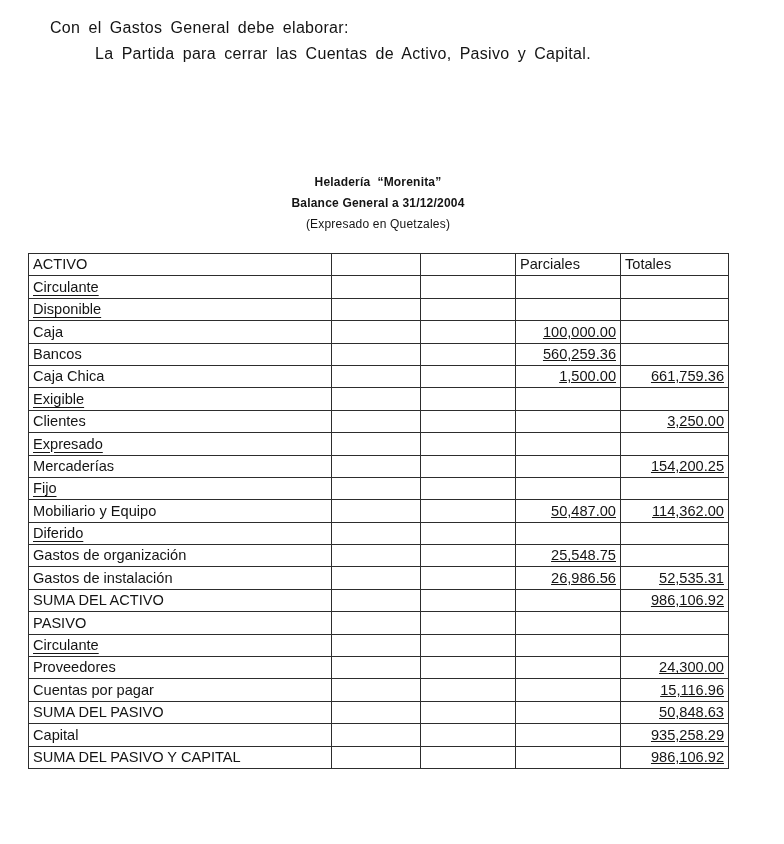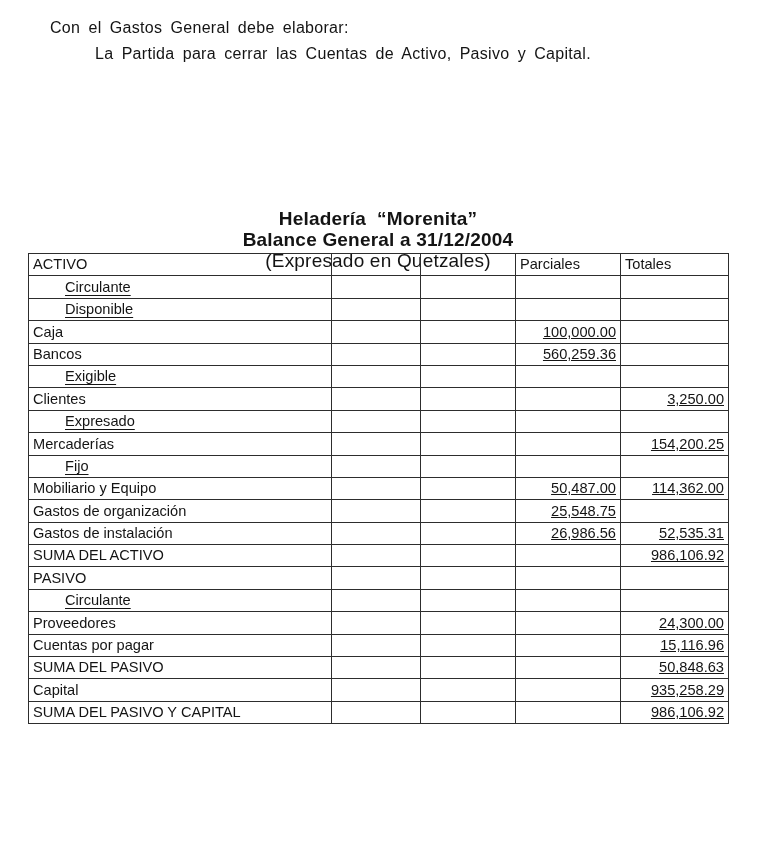--- a/index.html
+++ b/index.html
@@ -25,24 +25,23 @@
   }
   .intro p { margin: 0; line-height: 19px; }
   .intro p.second { margin-top: 7px; margin-left: 45px; }
 
   .title-block {
     position: absolute;
     top: 172px;
     left: 28px;
     width: 700px;
     text-align: center;
-    font-size: 19px;
+    font-size: 12px;
     line-height: 21px;
     letter-spacing: 0.2px;
-    margin-top: 36px;
   }
   .title-block .bold { font-weight: bold; }
 
   table.balance {
     position: absolute;
     top: 253px;
     left: 28px;
     width: 700px;
     border-collapse: collapse;
     table-layout: fixed;
@@ -53,21 +52,21 @@
     height: 21.4px;
     padding: 0 4px;
     font-weight: normal;
     white-space: nowrap;
     overflow: hidden;
     line-height: 1;
   }
   td.lbl, th.lbl { text-align: left; padding-left: 5px; }
   td.num { text-align: right; padding-right: 4px; text-decoration: underline; }
   th.hnum { text-align: left; }
-  .u { text-decoration: underline; text-underline-offset: 3px; margin-left: 32px; }
+  .u { text-decoration: underline; text-underline-offset: 3px; }
   td.rule-thick { border-bottom: 2.5px solid #111111; }
   td.rule-double { border-bottom: 4px double #111111; }
 </style>
 </head>
 <body>
 
 <div class="intro">
   <p>Con el Gastos General debe elaborar:</p>
   <p class="second">La Partida para cerrar las Cuentas de Activo, Pasivo y Capital.</p>
 </div>
@@ -118,20 +117,27 @@
         <td class="num"></td>
       </tr>
       <tr>
         <td class="lbl">Bancos</td>
         <td></td>
         <td></td>
         <td class="num">560,259.36</td>
         <td class="num"></td>
       </tr>
       <tr>
+        <td class="lbl">Caja Chica</td>
+        <td></td>
+        <td></td>
+        <td class="num rule-thick">1,500.00</td>
+        <td class="num">661,759.36</td>
+      </tr>
+      <tr>
         <td class="lbl"><span class="u">Exigible</span></td>
         <td></td>
         <td></td>
         <td class="num"></td>
         <td class="num"></td>
       </tr>
       <tr>
         <td class="lbl">Clientes</td>
         <td></td>
         <td></td>
@@ -160,20 +166,27 @@
         <td class="num"></td>
       </tr>
       <tr>
         <td class="lbl">Mobiliario y Equipo</td>
         <td></td>
         <td></td>
         <td class="num rule-thick">50,487.00</td>
         <td class="num">114,362.00</td>
       </tr>
       <tr>
+        <td class="lbl"><span class="u">Diferido</span></td>
+        <td></td>
+        <td></td>
+        <td class="num"></td>
+        <td class="num"></td>
+      </tr>
+      <tr>
         <td class="lbl">Gastos de organización</td>
         <td></td>
         <td></td>
         <td class="num">25,548.75</td>
         <td class="num"></td>
       </tr>
       <tr>
         <td class="lbl">Gastos de instalación</td>
         <td></td>
         <td></td>

